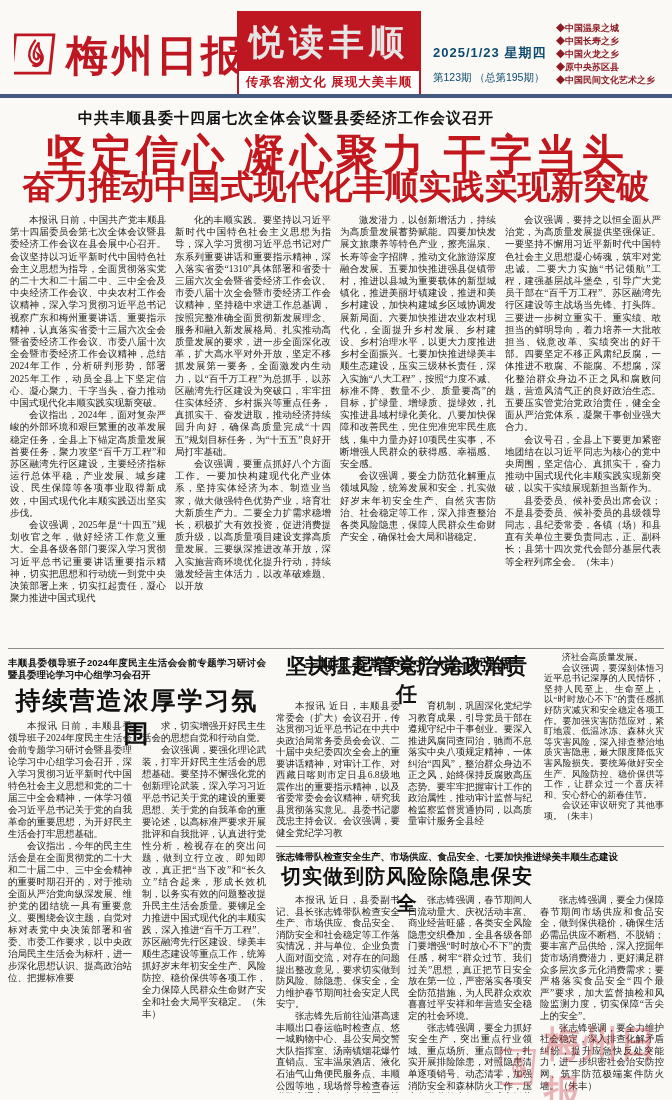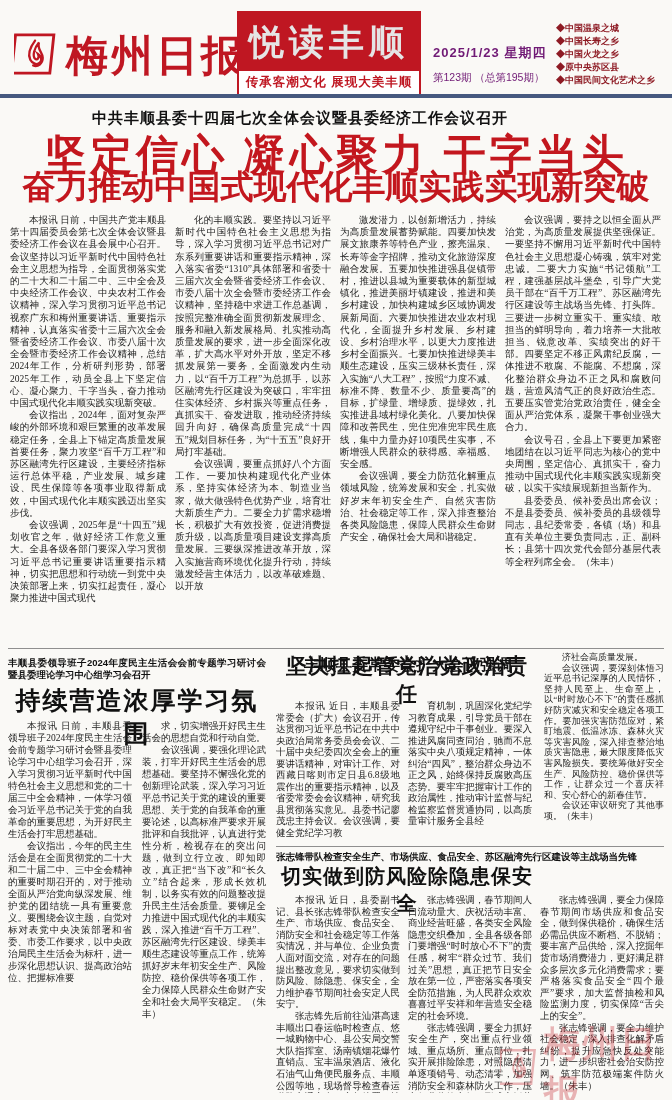--- a/index.html
+++ b/index.html
@@ -10,29 +10,29 @@
   
   .masthead-logo{left:14px;top:28px;display:flex;align-items:center;gap:6px;}
   .logo-glyph{width:46px;height:46px;}
   .paper-name{font-size:42px;font-weight:bold;color:#bf1722;letter-spacing:3px;
               font-family:"Liberation Serif",serif;}
   .edition-box{left:237px;top:11px;width:180px;border:2px solid #bf1722;background:#fff;}
   .edition-title{background:#bf1722;color:#e5e5e5;text-align:center;font-size:35px;font-weight:bold;
                  letter-spacing:5px;padding:6px 0 5px 0;font-family:"Liberation Sans",sans-serif;}
   .edition-slogan{background:#fff;color:#bf1722;text-align:center;font-size:12.5px;font-weight:bold;
                   padding:3px 0;font-family:"Liberation Sans",sans-serif;letter-spacing:1px;}
-  .dateline{left:433px;top:44px;color:#701a75;font-family:"Liberation Sans",sans-serif;}
+  .dateline{left:433px;top:44px;color:#0c4a6e;font-family:"Liberation Sans",sans-serif;}
   .date-main{font-size:13px;font-weight:bold;letter-spacing:1px;}
   .issue-line{font-size:10.5px;margin-top:9px;}
   .honors{left:556px;top:24px;color:#8e1b24;font-size:9px;font-weight:bold;}
   .honors p{margin:0 0 4px 0;line-height:9px;}
   .navy-rule{left:0;top:94px;width:672px;height:4px;background:#46597f;}
 
   
-  .kicker-main{left:14px;top:109px;width:572px;text-align:center;font-size:15px;font-weight:bold;
+  .kicker-main{left:0;top:109px;width:572px;text-align:center;font-size:15px;font-weight:bold;
                color:#111;letter-spacing:1px;font-family:"Liberation Sans",sans-serif;}
   .headline-red{left:0;width:672px;text-align:center;color:#c3171e;font-weight:bold;
                 font-family:"Liberation Sans",sans-serif;}
   .headline-line1{top:127px;font-size:42px;letter-spacing:4px;}
   .headline-line2{top:165px;font-size:33px;letter-spacing:0px;}
 
   .col{overflow:hidden;text-align:justify;}
   .col p{margin:0;text-indent:2em;}
   .main-col{top:214px;height:428px;width:156px;font-size:9.5px;line-height:12.2px;}
 
@@ -143,21 +143,21 @@
   <div class="abs col cmte-col" style="left:408px">
       <p>育机制，巩固深化党纪学习教育成果，引导党员干部在遵规守纪中干事创业。要深入推进风腐同查同治，驰而不息落实中央八项规定精神，一体纠治“四风”，整治群众身边不正之风，始终保持反腐败高压态势。要牢牢把握审计工作的政治属性，推动审计监督与纪检监察监督贯通协同，以高质量审计服务全县经</p>
     </div>
   <div class="abs col cmte-col-right">
       <p>济社会高质量发展。</p>
       <p>会议强调，要深刻体悟习近平总书记深厚的人民情怀，坚持人民至上、生命至上，以“时时放心不下”的责任感抓好防灾减灾和安全稳定各项工作。要加强灾害防范应对，紧盯地震、低温冰冻、森林火灾等灾害风险，深入排查整治地质灾害隐患，最大限度降低灾害风险损失。要统筹做好安全生产、风险防控、稳价保供等工作，让群众过一个喜庆祥和、安心舒心的新春佳节。</p>
       <p>会议还审议研究了其他事项。（朱丰）</p>
     </div>
 
   <div class="abs divider safety-rule"></div>
-  <div class="abs sub-kicker safety-kicker">张志锋带队检查安全生产、市场供应、食品安全、苏区融湾先行区建设等主战场当先锋</div>
+  <div class="abs sub-kicker safety-kicker">张志锋带队检查安全生产、市场供应、食品安全、七要加快推进绿美丰顺生态建设</div>
   <div class="abs sub-headline safety-headline">切实做到防风险除隐患保安全</div>
   <div class="abs col safety-col" style="left:276px">
       <p>本报讯 近日，县委副书记、县长张志锋带队检查安全生产、市场供应、食品安全、消防安全和社会稳定等工作落实情况，并与单位、企业负责人面对面交流，对存在的问题提出整改意见，要求切实做到防风险、除隐患、保安全，全力维护春节期间社会安定人民安宁。</p>
       <p>张志锋先后前往汕湛高速丰顺出口春运临时检查点、悠一城购物中心、县公安局交警大队指挥室、汤南镇烟花爆竹直销点、宝丰温泉酒店、液化石油气山角便民服务点、丰顺公园等地，现场督导检查春运道路交通安全、应急处置、社会稳定等工作。</p>
     </div>
   <div class="abs col safety-col" style="left:408px">
       <p>张志锋强调，春节期间人口流动量大、庆祝活动丰富、商业经营旺盛，各类安全风险隐患交织叠加，全县各级各部门要增强“时时放心不下”的责任感，树牢“群众过节、我们过关”思想，真正把节日安全放在第一位，严密落实各项安全防范措施，为人民群众欢欢喜喜过平安祥和年营造安全稳定的社会环境。</p>
       <p>张志锋强调，要全力抓好安全生产，突出重点行业领域、重点场所、重点部位，扎实开展排险除患，对照隐患清单逐项销号、动态清零，加强消防安全和森林防火工作，压实行业监管责任，形成齐抓共管工作合力。</p>
     </div>
   <div class="abs col safety-col" style="left:540px">

